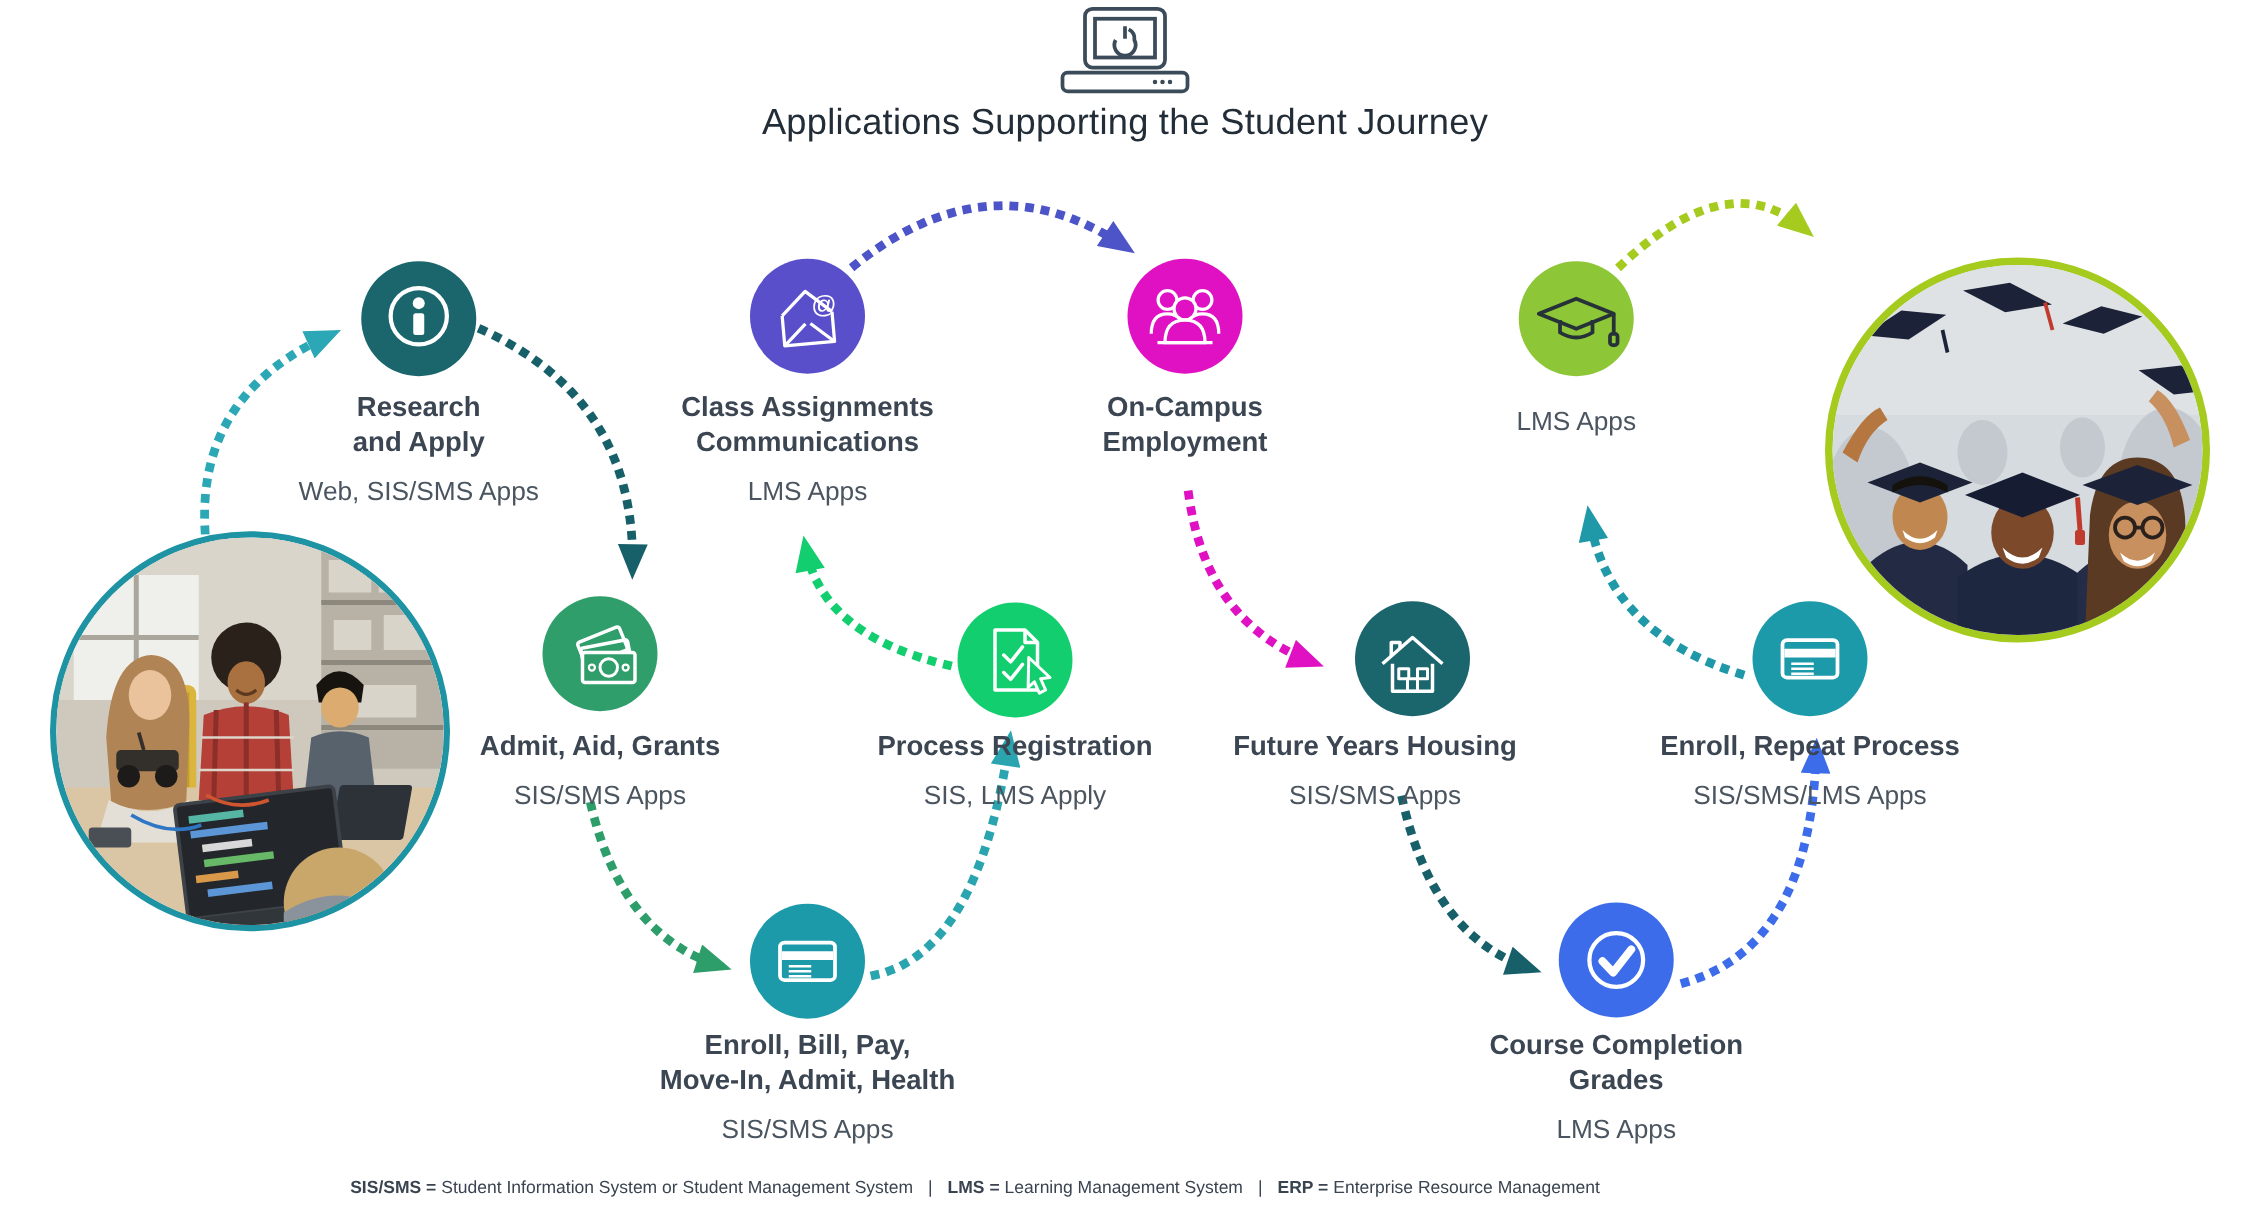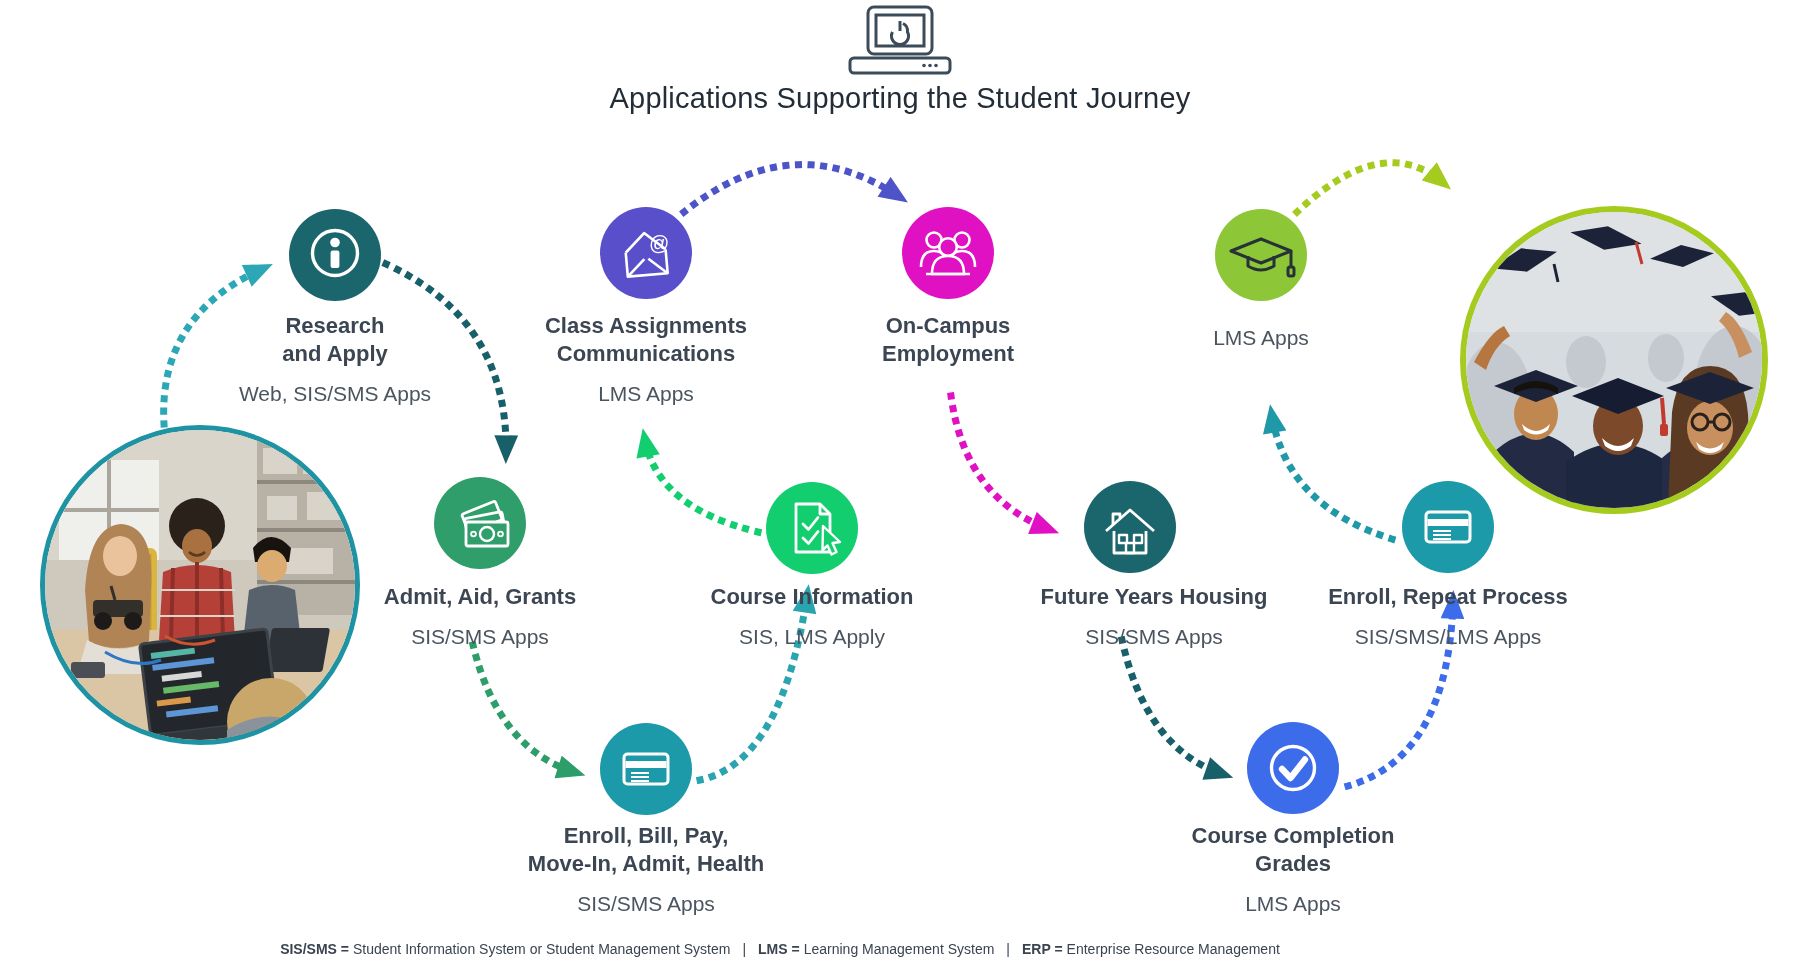--- a/index.html
+++ b/index.html
@@ -365,24 +365,24 @@
 Employment</div>
   </div>
   <div class="node-label" style="left:1101px;top:312px">
     <div class="node-apps">LMS Apps</div>
   </div>
   <div class="node-label" style="left:320px;top:583px">
     <div class="node-name">Admit, Aid, Grants</div>
     <div class="node-apps">SIS/SMS Apps</div>
   </div>
   <div class="node-label" style="left:652px;top:583px">
-    <div class="node-name">Course Information</div>
+    <div class="node-name">Process Registration</div>
     <div class="node-apps">SIS, LMS Apply</div>
   </div>
-  <div class="node-label" style="left:994px;top:583px">
+  <div class="node-label" style="left:940px;top:583px">
     <div class="node-name">Future Years Housing</div>
     <div class="node-apps">SIS/SMS Apps</div>
   </div>
   <div class="node-label" style="left:1288px;top:583px">
     <div class="node-name">Enroll, Repeat Process</div>
     <div class="node-apps">SIS/SMS/LMS Apps</div>
   </div>
   <div class="node-label" style="left:486px;top:822px">
     <div class="node-name">Enroll, Bill, Pay,
 Move-In, Admit, Health</div>

